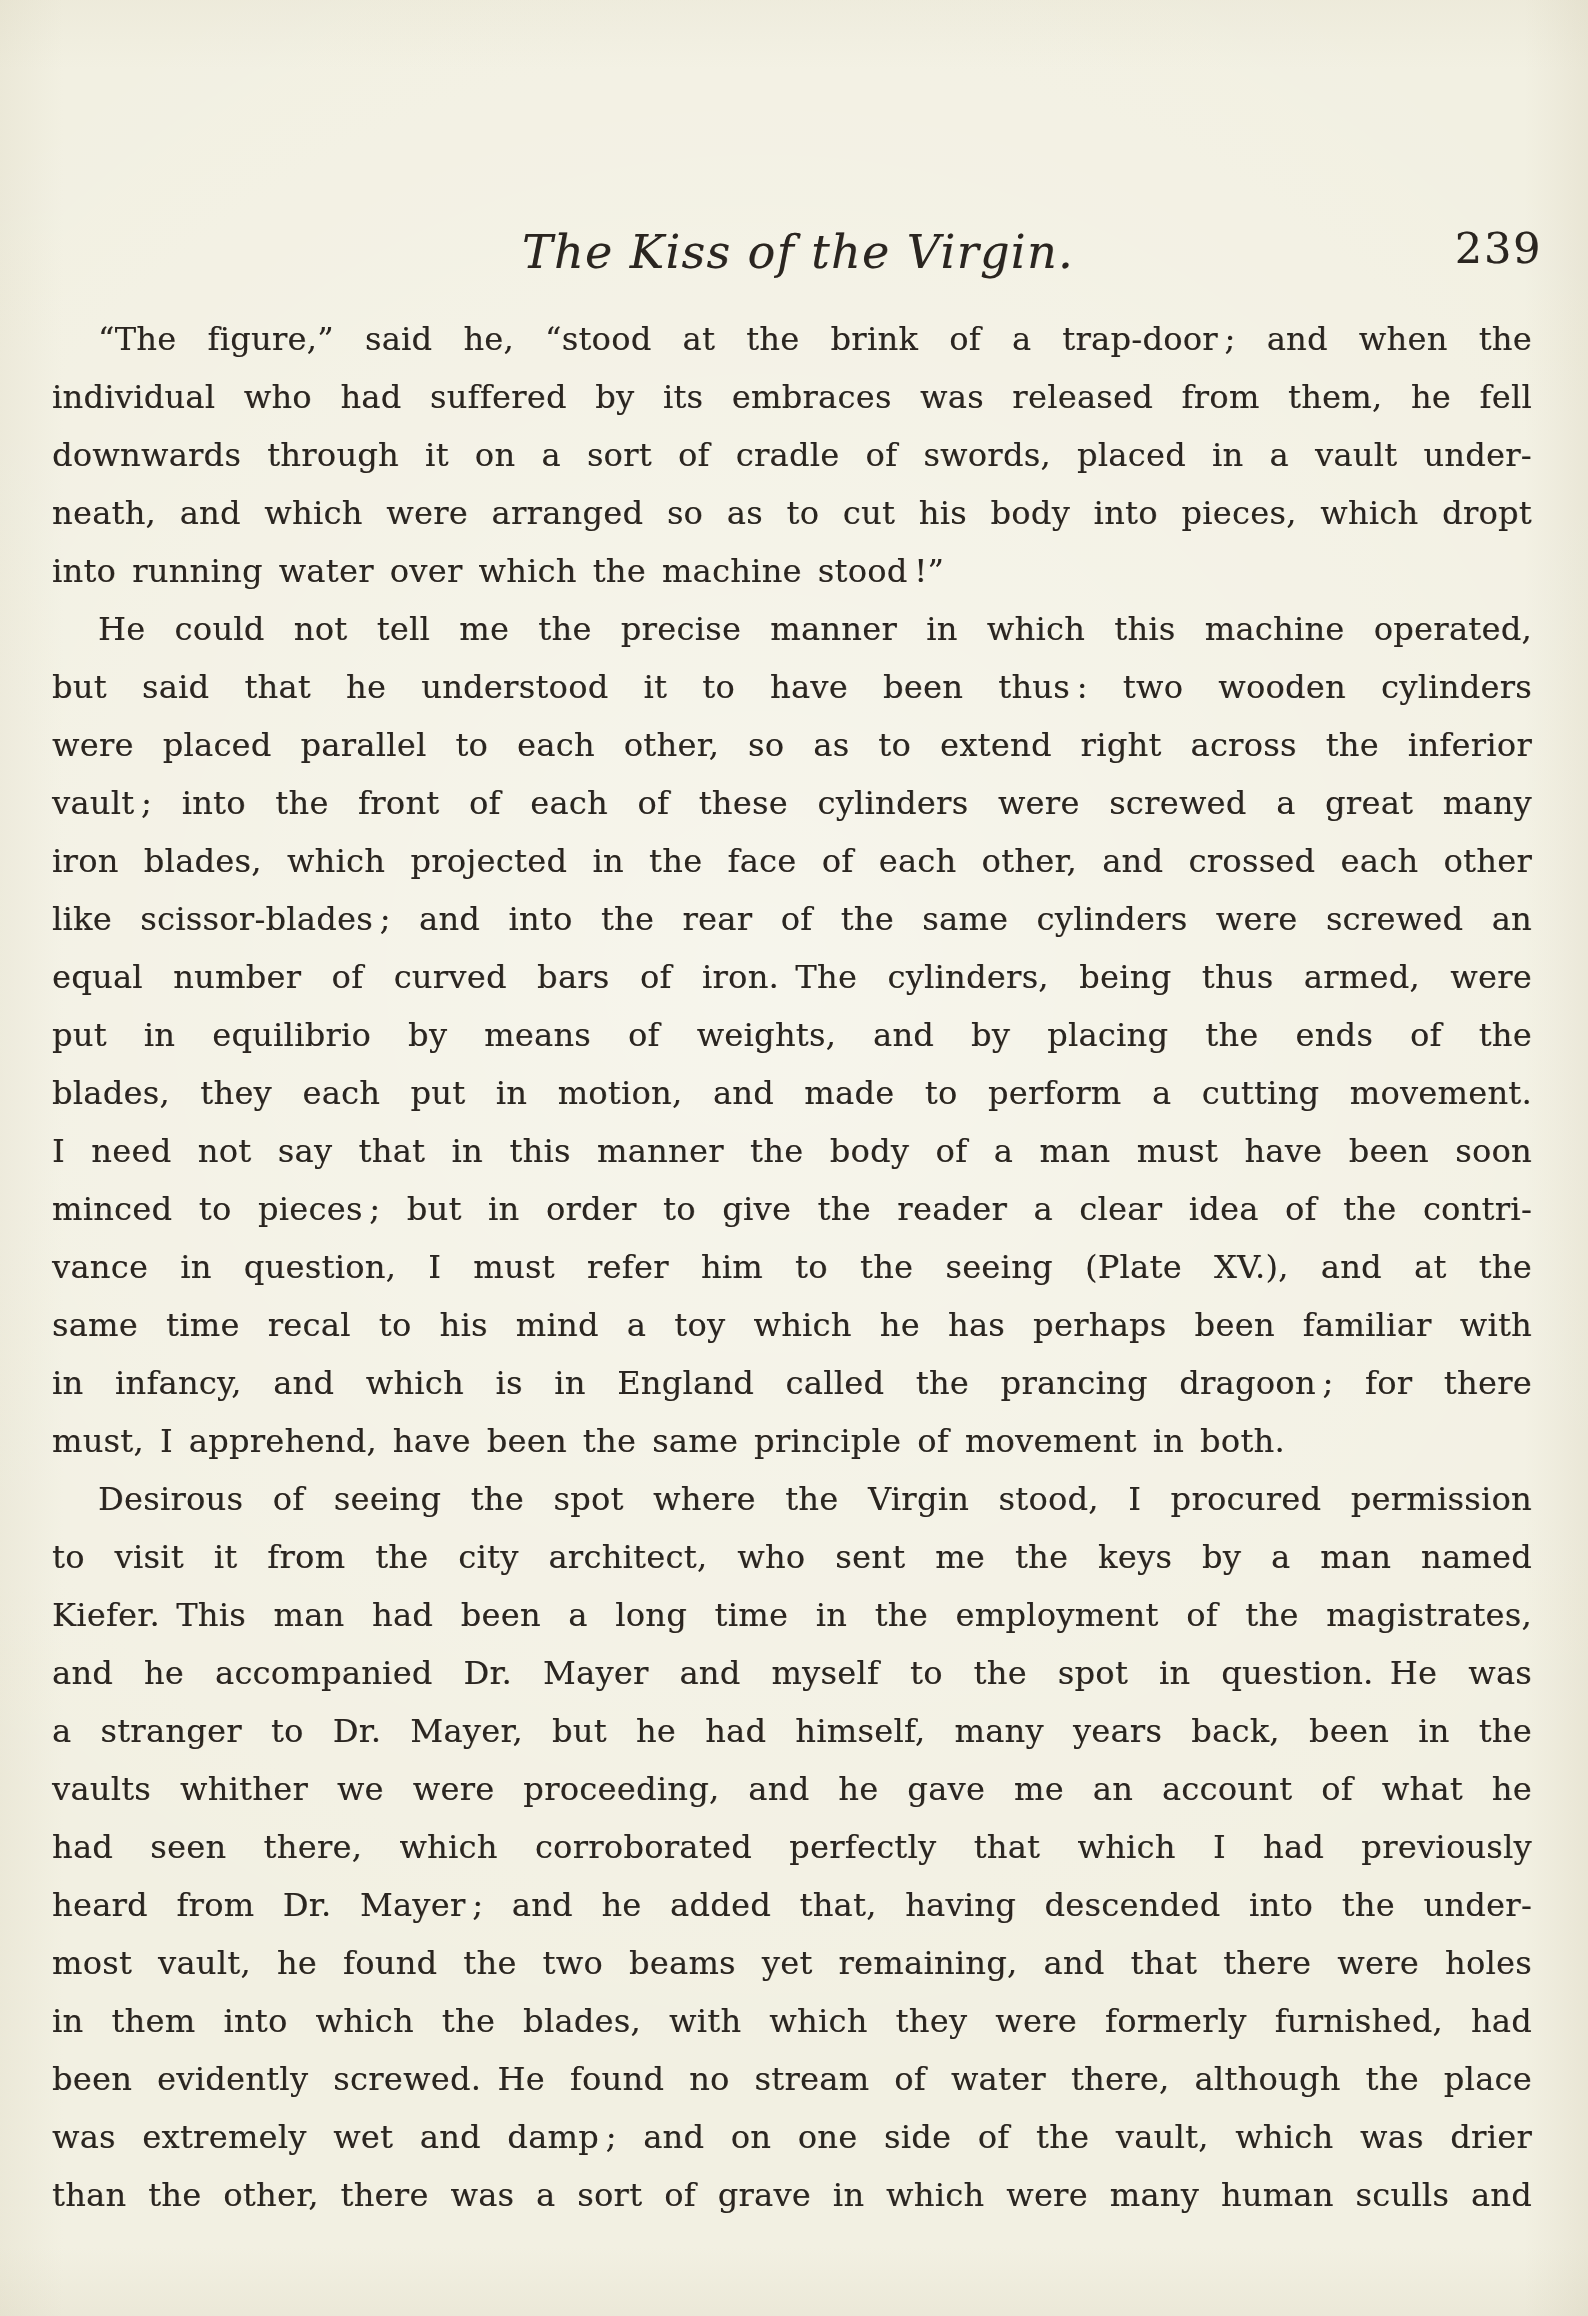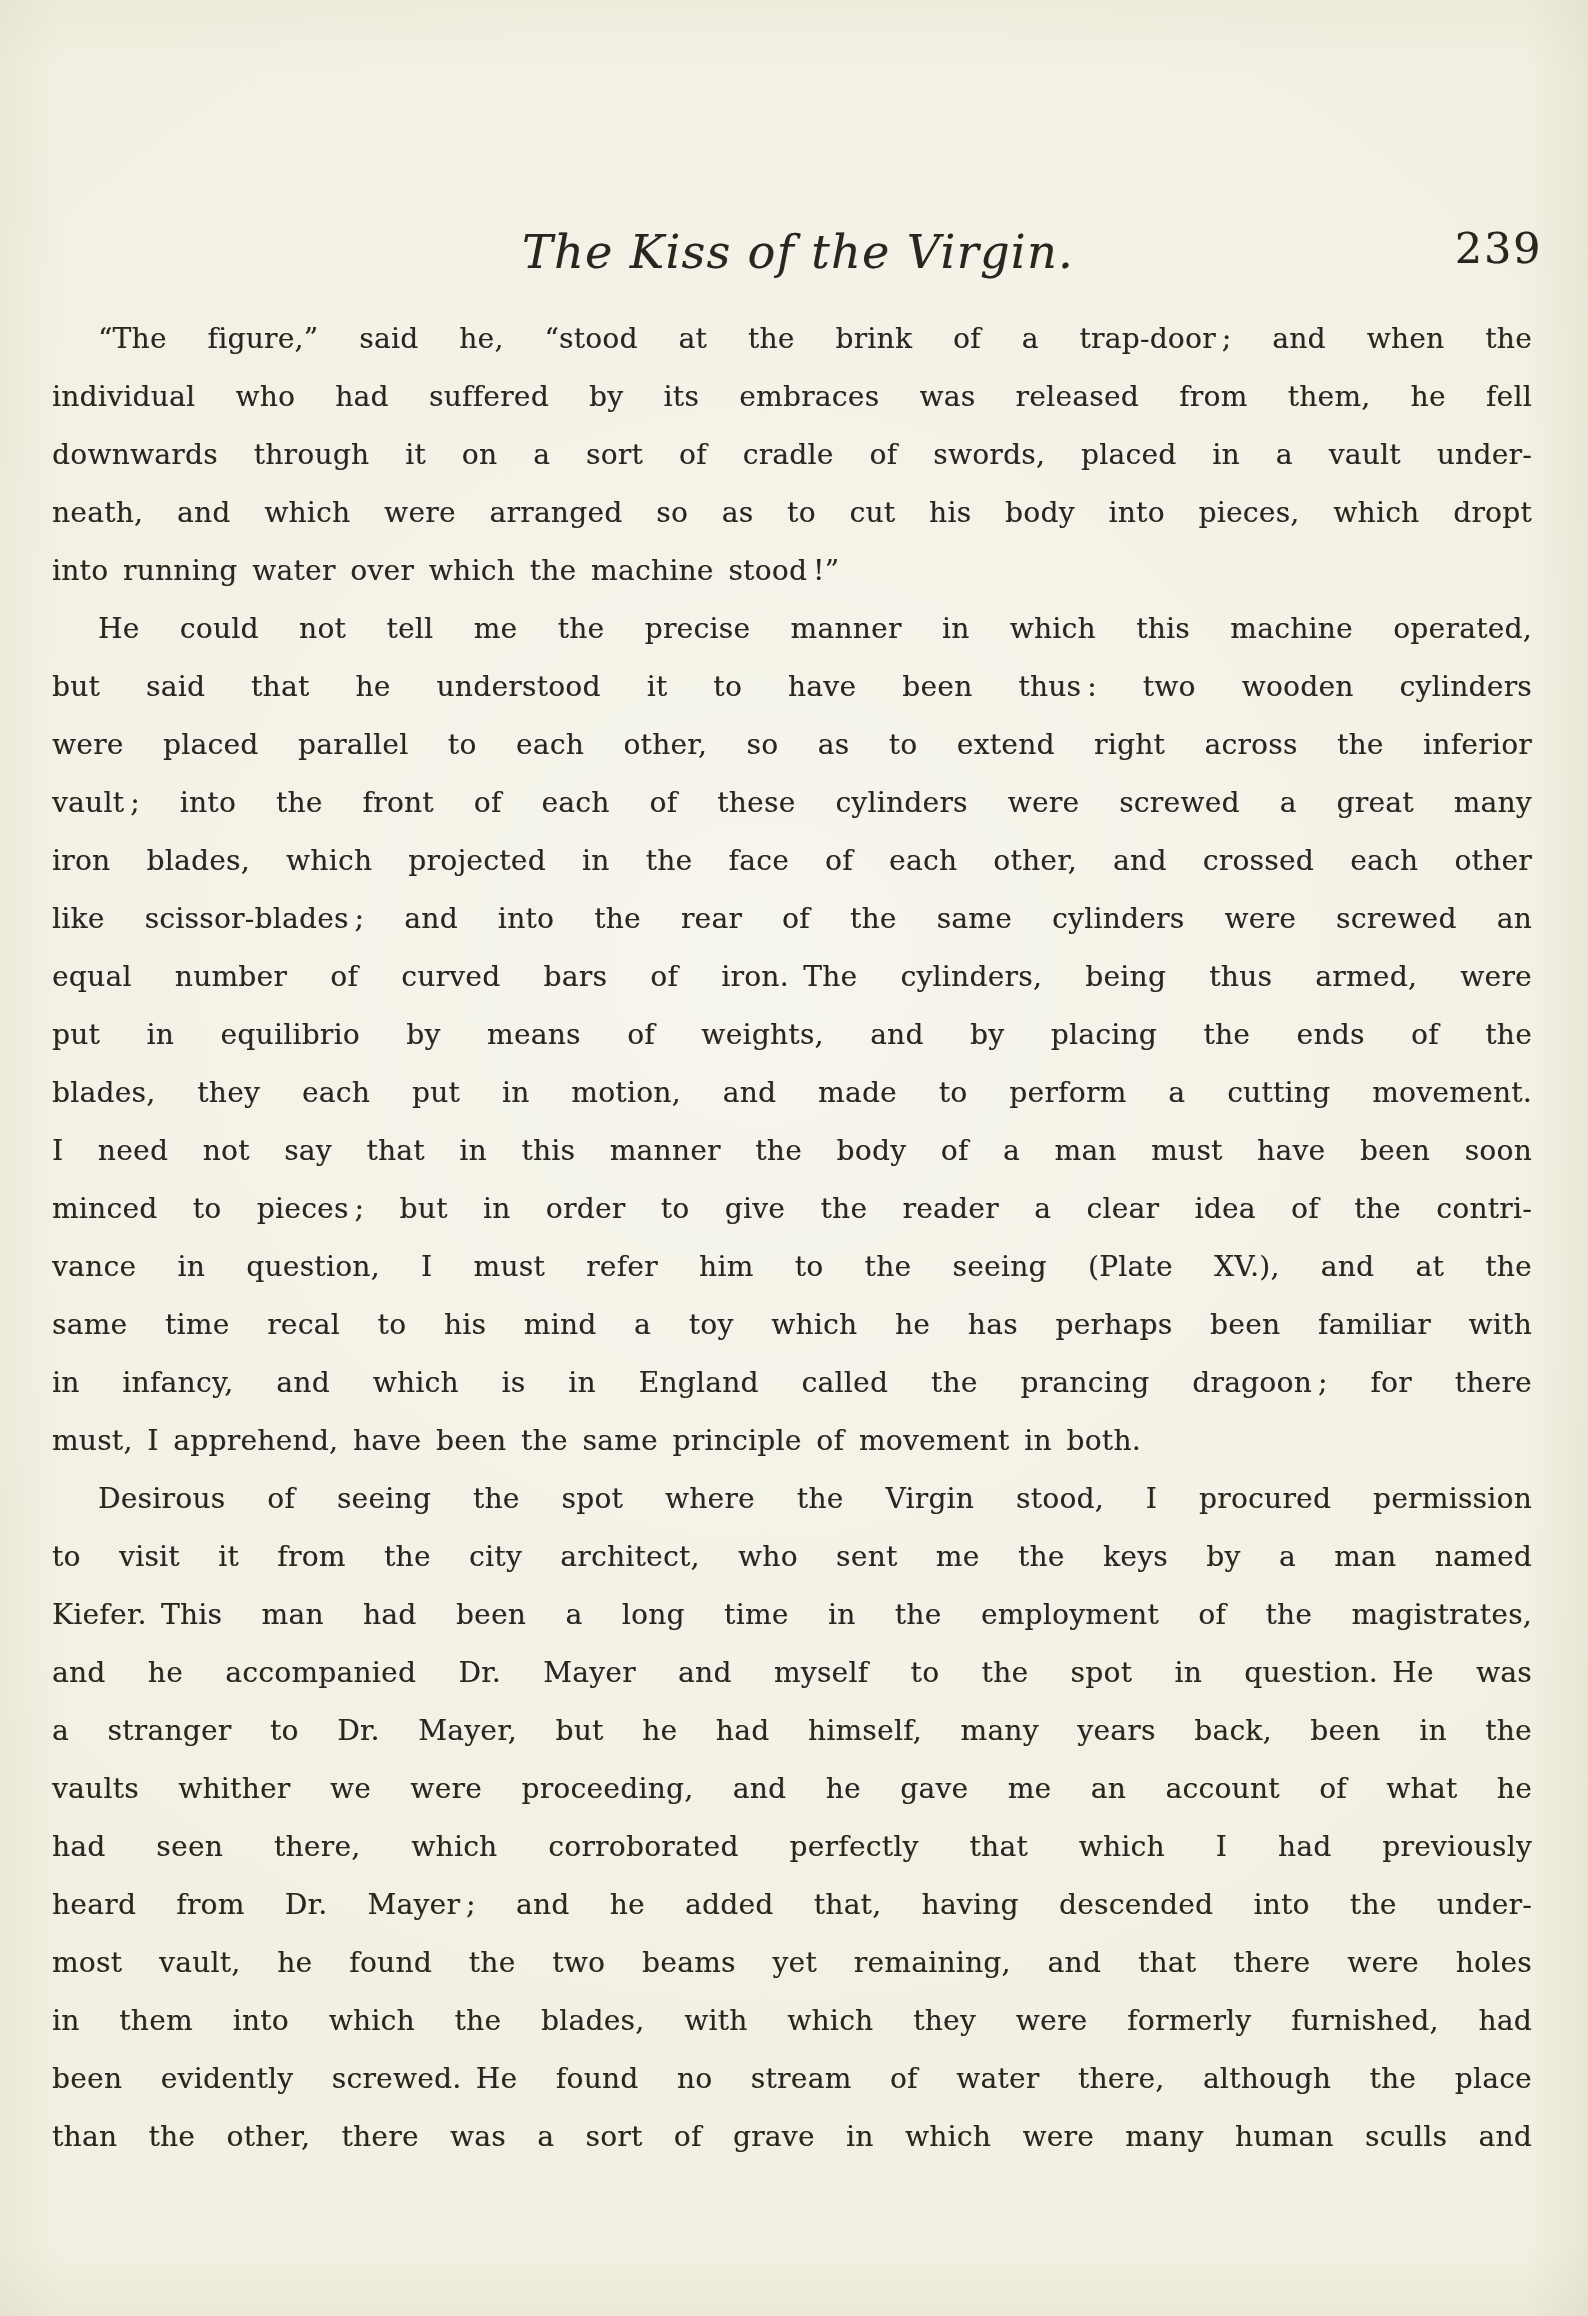--- a/index.html
+++ b/index.html
@@ -48,21 +48,21 @@
     letter-spacing: 1.8px;
     text-shadow: 0.4px 0.4px 0.6px rgba(45,38,30,0.45);
   }
   .text-block {
     position: absolute;
     top: 310px;
     left: 52px;
     width: 1480px;
   }
   .line {
-    font-size: 28px;
+    font-size: 32px;
     line-height: 58px;
     height: 58px;
     letter-spacing: 0.3px;
     text-align: justify;
     text-align-last: justify;
     text-shadow: 0.4px 0.4px 0.6px rgba(45,38,30,0.42);
     white-space: normal;
   }
   .line.indent {
     text-indent: 46px;
@@ -107,16 +107,17 @@
       <div class="line">to visit it from the city architect, who sent me the keys by a man named</div>
       <div class="line">Kiefer. This man had been a long time in the employment of the magistrates,</div>
       <div class="line">and he accompanied Dr. Mayer and myself to the spot in question. He was</div>
       <div class="line">a stranger to Dr. Mayer, but he had himself, many years back, been in the</div>
       <div class="line">vaults whither we were proceeding, and he gave me an account of what he</div>
       <div class="line">had seen there, which corroborated perfectly that which I had previously</div>
       <div class="line">heard from Dr. Mayer ; and he added that, having descended into the under-</div>
       <div class="line">most vault, he found the two beams yet remaining, and that there were holes</div>
       <div class="line">in them into which the blades, with which they were formerly furnished, had</div>
       <div class="line">been evidently screwed. He found no stream of water there, although the place</div>
+      <div class="line">was extremely wet and damp ; and on one side of the vault, which was drier</div>
       <div class="line">than the other, there was a sort of grave in which were many human sculls and</div>
     </main>
 </div>
 
 
 </body></html>

